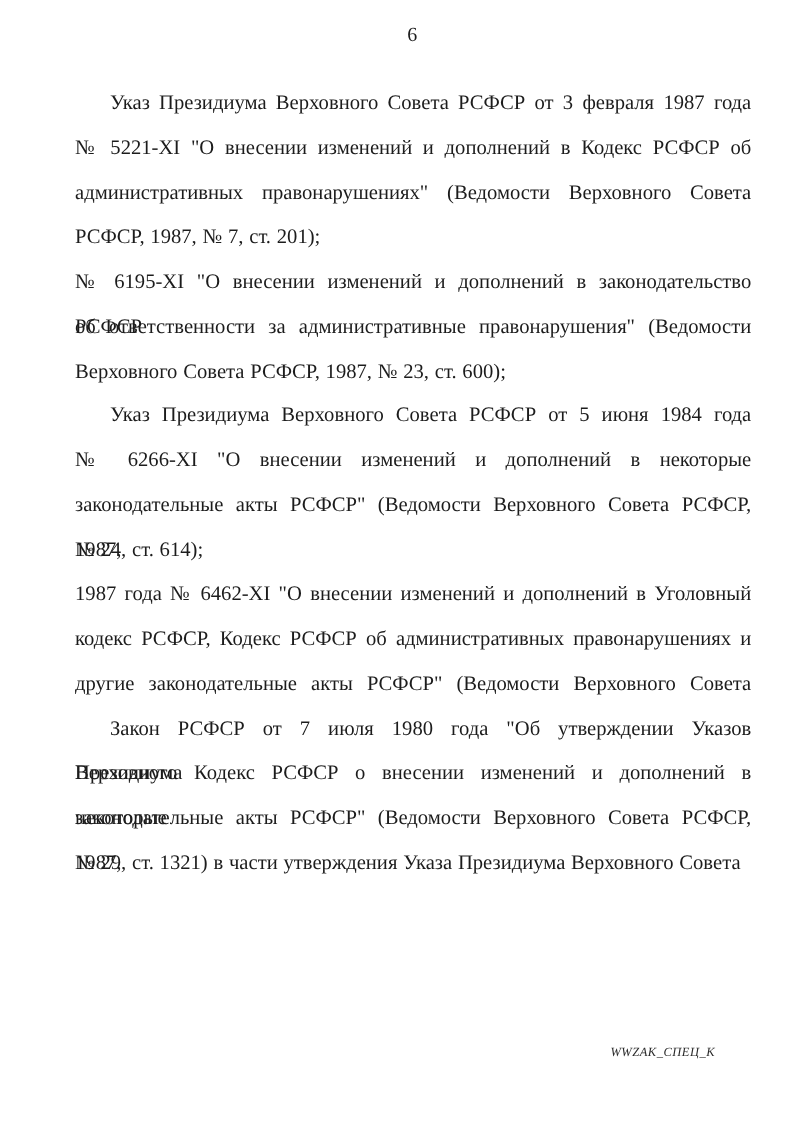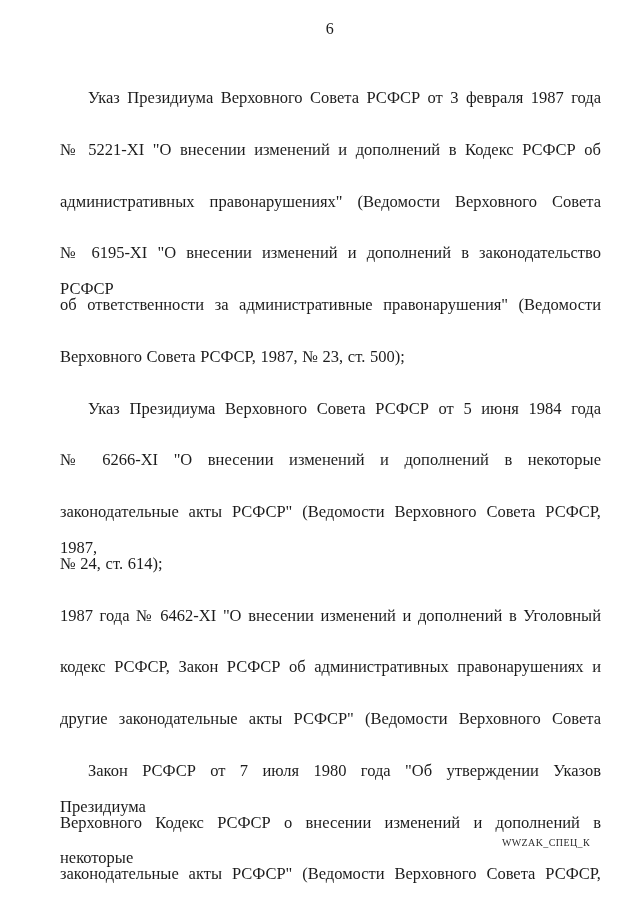--- a/index.html
+++ b/index.html
@@ -36,64 +36,65 @@
   }
   .line {
     height: 35.75px;
     line-height: 35.75px;
     font-size: 16.5px;
     text-align: justify;
     text-align-last: justify;
     word-spacing: 0.5px;
     white-space: normal;
     overflow: visible;
-    margin-top: 16px;
   }
   .line.first {
     text-indent: 28px;
   }
   .line.last {
     text-align-last: left;
   }
   .watermark {
     position: absolute;
     top: 837px;
-    right: 50px;
+    right: 68px;
     font-size: 10px;
     letter-spacing: 0.4px;
     color: #2a2a2a;
     font-family: "Liberation Serif", "DejaVu Serif", serif;
+    font-style: italic;
   }
 </style>
 </head>
 <body>
 
 <div>
   <div class="page-number">6</div>
 
   <div class="content">
       <div class="para">
         <div class="line first">Указ Президиума Верховного Совета РСФСР от 3 февраля 1987 года</div>
         <div class="line">№ 5221-XI "О внесении изменений и дополнений в Кодекс РСФСР об</div>
         <div class="line">административных правонарушениях" (Ведомости Верховного Совета</div>
+        <div class="line last">РСФСР, 1987, № 7, ст. 201);</div>
       </div>
       <div class="para">
         <div class="line">№ 6195-XI "О внесении изменений и дополнений в законодательство РСФСР</div>
         <div class="line">об ответственности за административные правонарушения" (Ведомости</div>
-        <div class="line last">Верховного Совета РСФСР, 1987, № 23, ст. 500);</div>
+        <div class="line last">Верховного Совета РСФСР, 1987, № 23, ст. 600);</div>
       </div>
       <div class="para">
         <div class="line first">Указ Президиума Верховного Совета РСФСР от 5 июня 1984 года</div>
         <div class="line">№ 6266-XI "О внесении изменений и дополнений в некоторые</div>
         <div class="line">законодательные акты РСФСР" (Ведомости Верховного Совета РСФСР, 1987,</div>
         <div class="line last">№ 24, ст. 614);</div>
       </div>
       <div class="para">
         <div class="line">1987 года № 6462-XI "О внесении изменений и дополнений в Уголовный</div>
-        <div class="line">кодекс РСФСР, Закон РСФСР об административных правонарушениях и</div>
+        <div class="line">кодекс РСФСР, Кодекс РСФСР об административных правонарушениях и</div>
         <div class="line">другие законодательные акты РСФСР" (Ведомости Верховного Совета</div>
       </div>
       <div class="para">
         <div class="line first">Закон РСФСР от 7 июля 1980 года "Об утверждении Указов Президиума</div>
         <div class="line">Верховного Кодекс РСФСР о внесении изменений и дополнений в некоторые</div>
         <div class="line">законодательные акты РСФСР" (Ведомости Верховного Совета РСФСР, 1987,</div>
         <div class="line last">№ 29, ст. 1321) в части утверждения Указа Президиума Верховного Совета</div>
       </div>
     </div>
 

